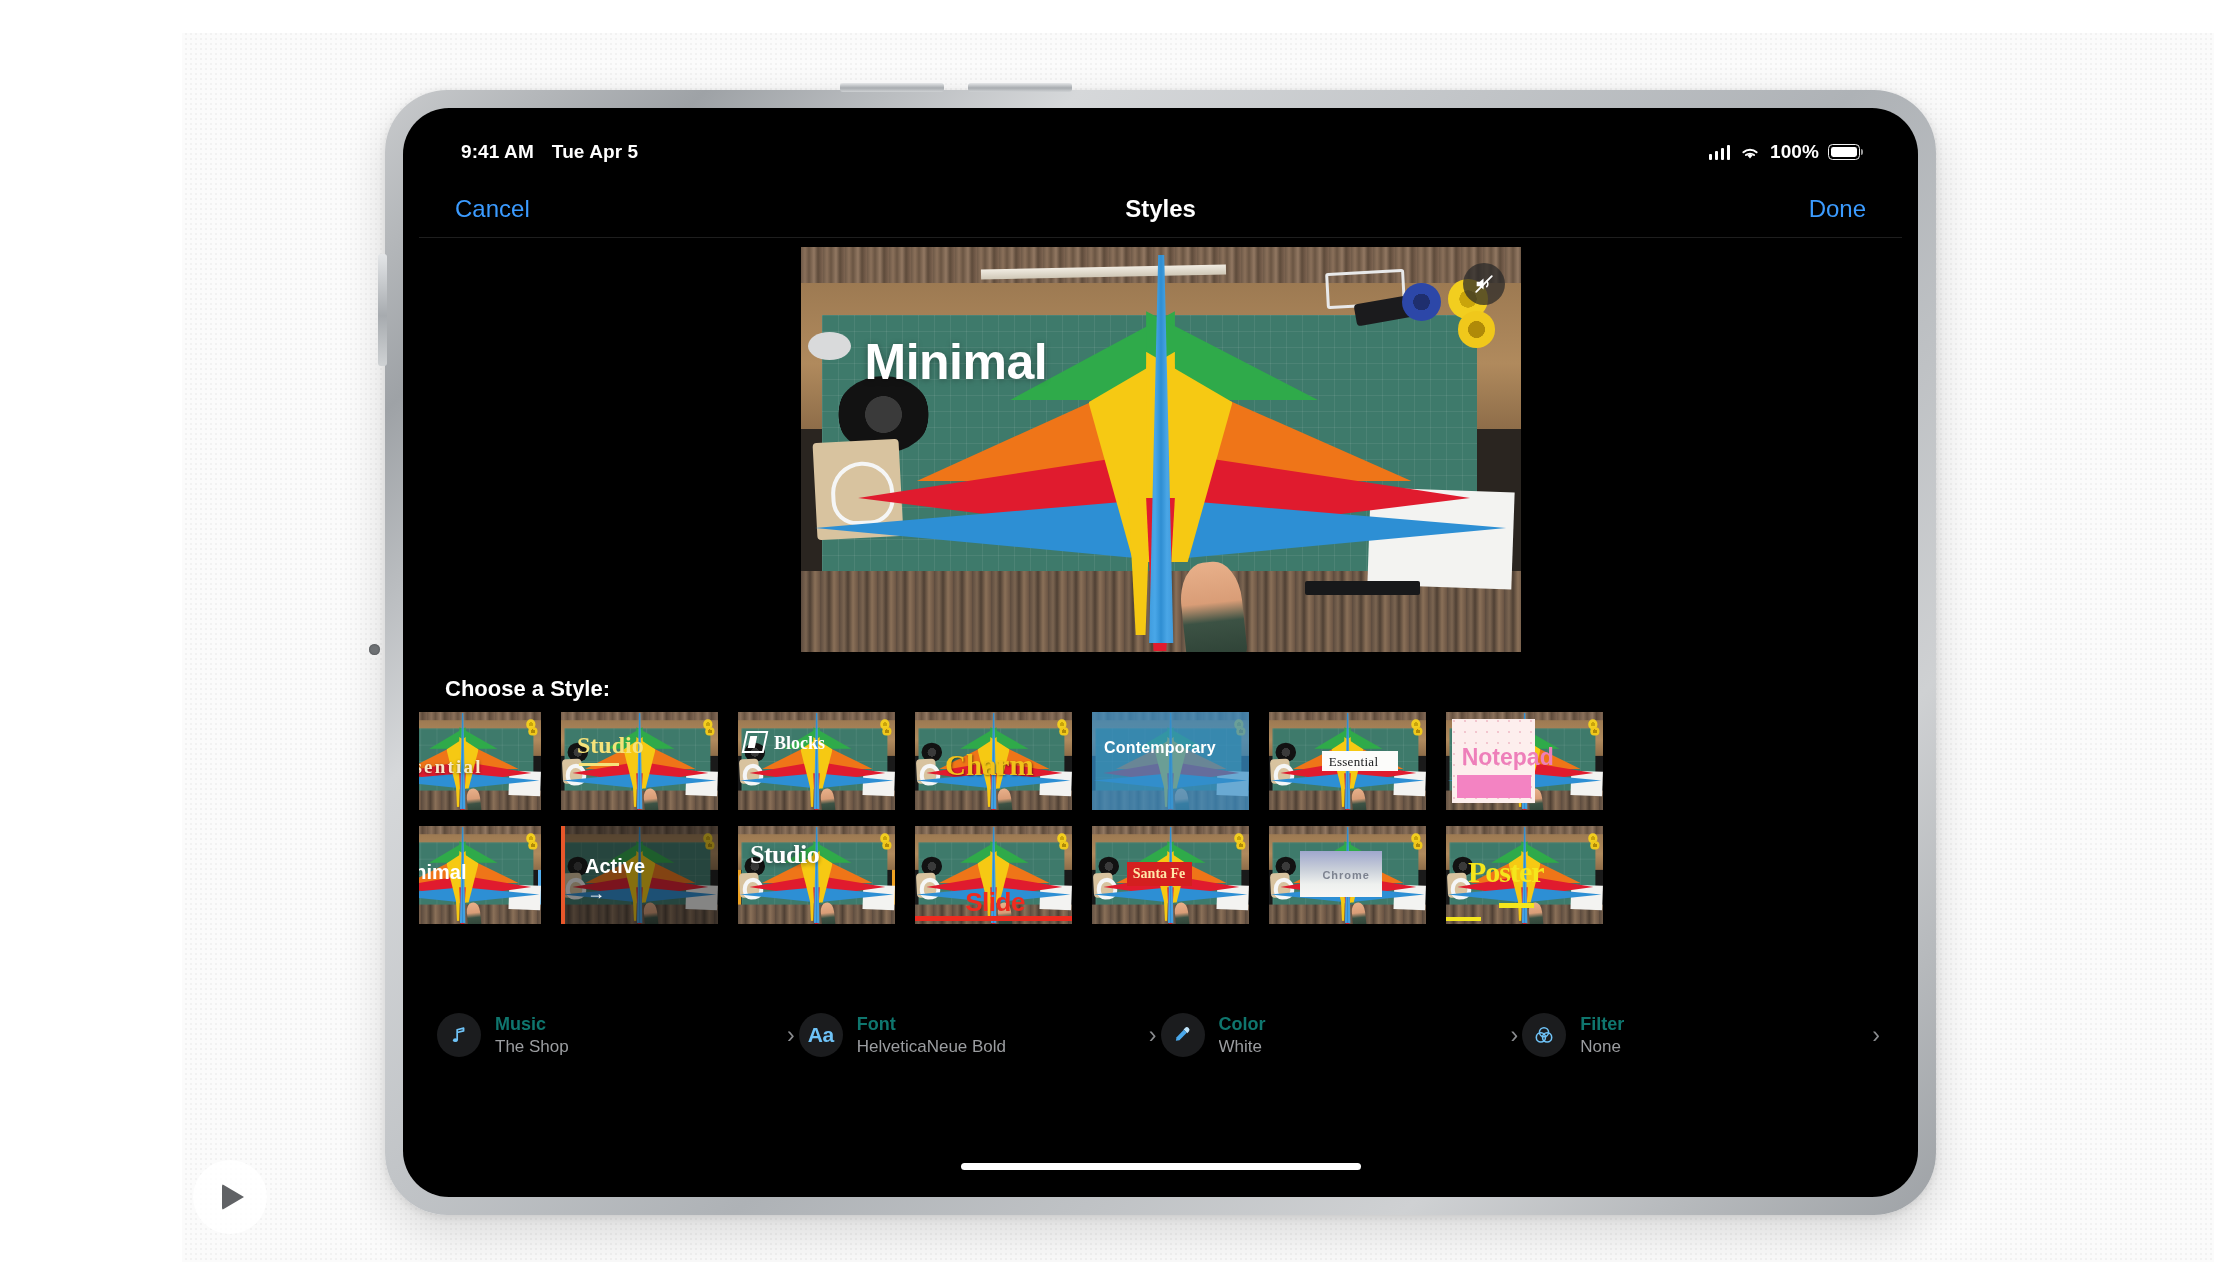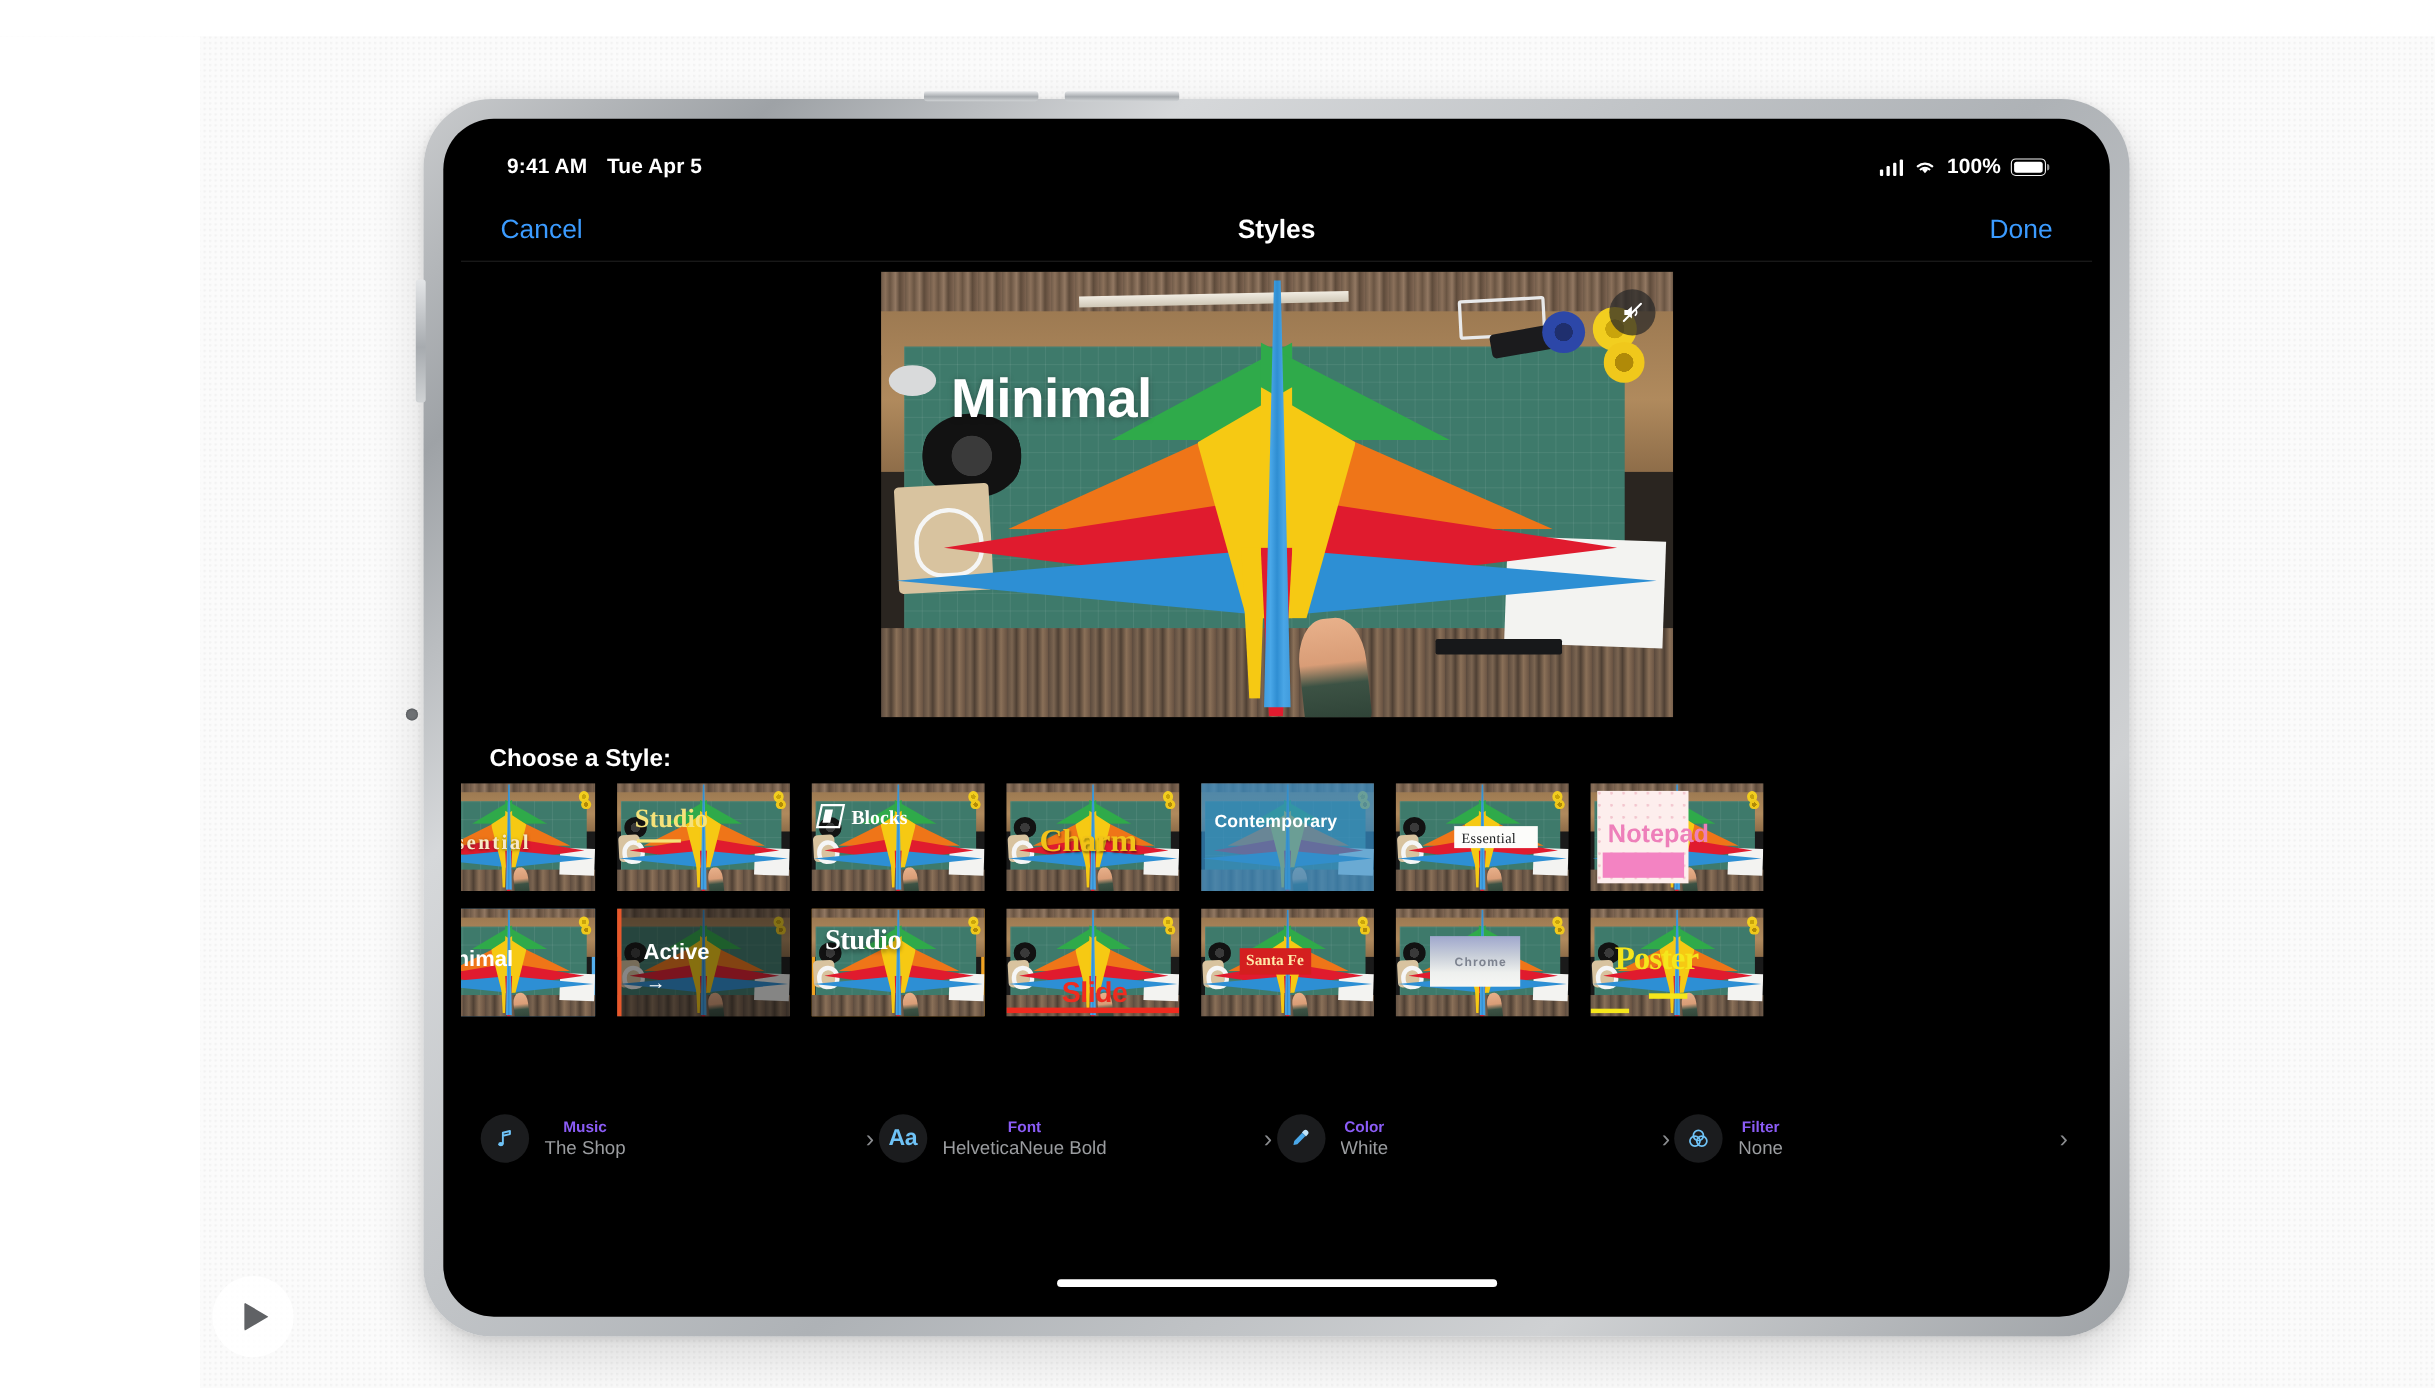--- a/index.html
+++ b/index.html
@@ -408,21 +408,21 @@
     min-width: 0;
   }
   .opt-icon {
     flex: 0 0 auto;
     width: 44px; height: 44px;
     border-radius: 50%;
     background: #1b1c1e;
     display: flex; align-items: center; justify-content: center;
   }
   .opt-text { display: flex; flex-direction: column; gap: 2px; min-width: 0; }
-  .opt-name { font-size: 14px; font-weight: 600; color: #8b5cf6; text-align: center; }
+  .opt-name { font-size: 18px; font-weight: 600; color: #0f766e; }
   .opt-val  { font-size: 17px; color: #9b9da0; white-space: nowrap; overflow: hidden; text-overflow: ellipsis; }
   .opt-chev {
     flex: 0 0 auto;
     margin-left: auto;
     margin-right: 4px;
     color: #8a8c8f;
     font-size: 23px;
     line-height: 1;
   }
   .aa-glyph { font-size: 21px; font-weight: 600; color: #6fc3f7; letter-spacing: -0.5px; }

